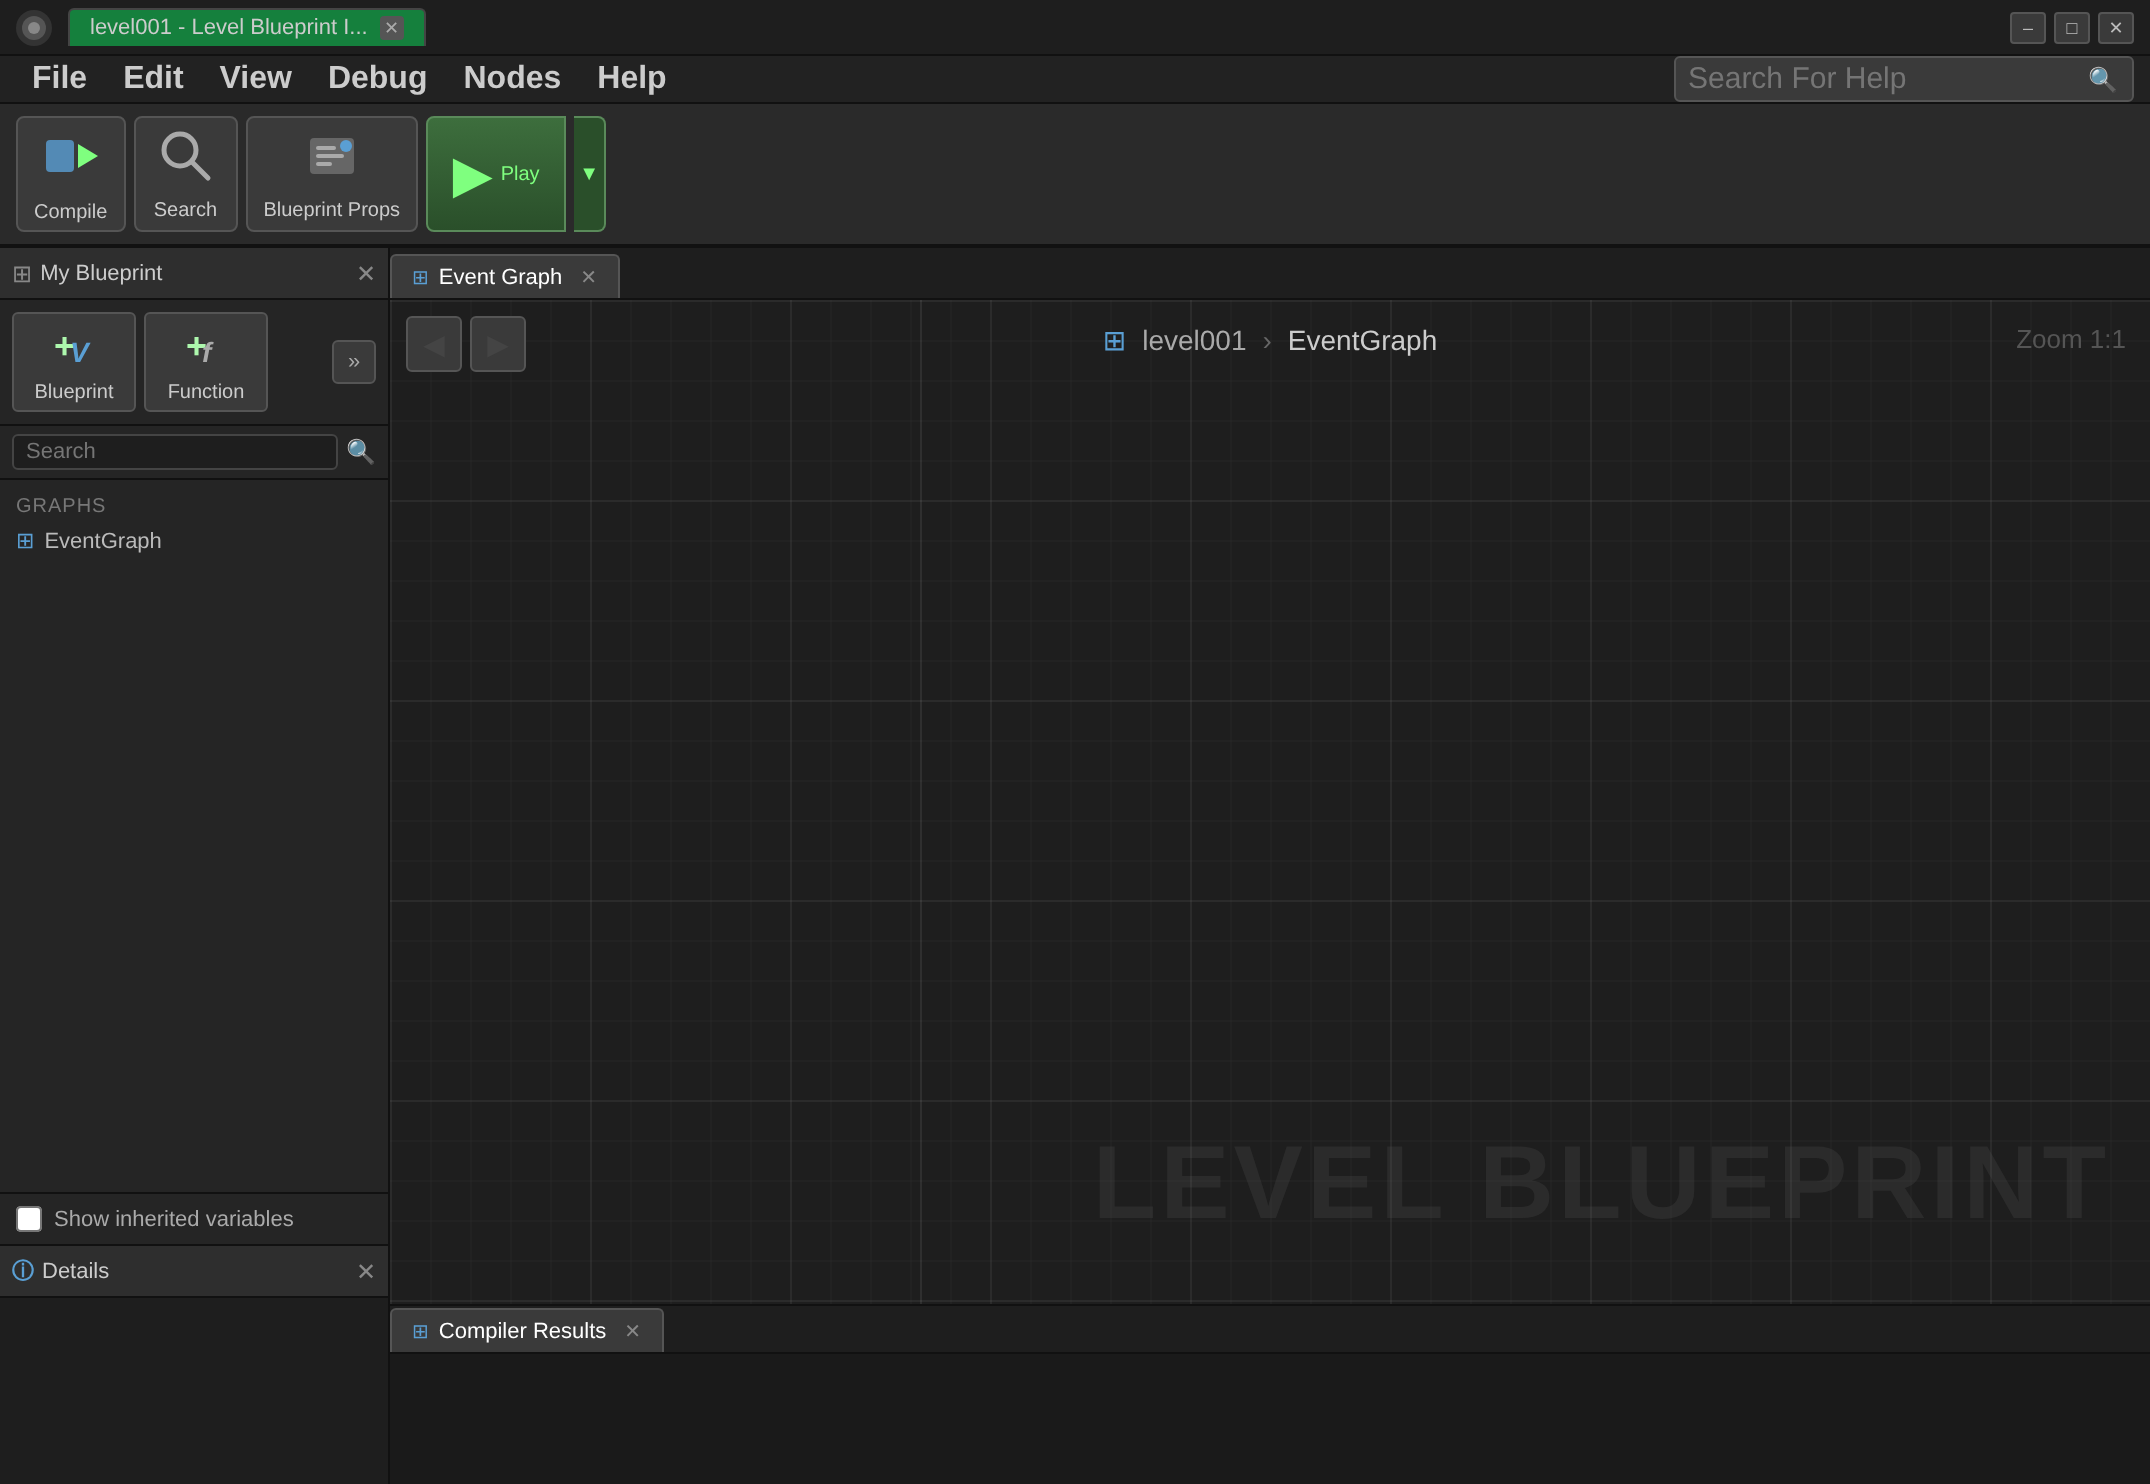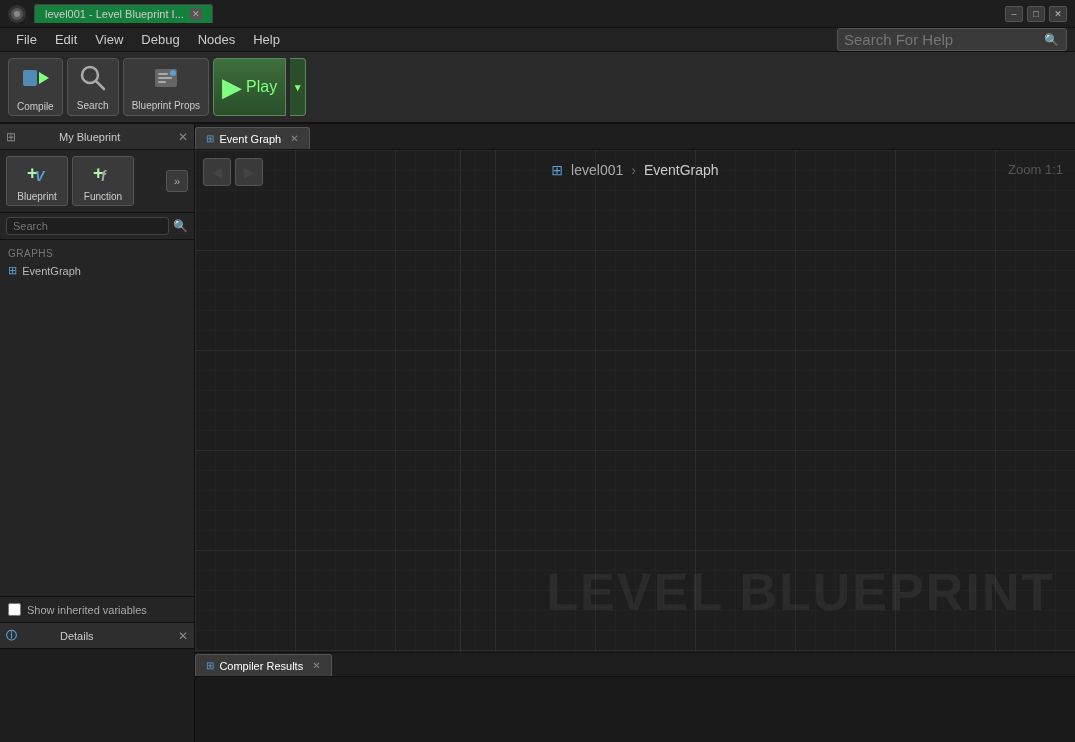--- a/index.html
+++ b/index.html
@@ -66,24 +66,25 @@
       height: 24px;
       background: #222;
       display: flex;
       align-items: center;
       padding: 0 8px;
       border-bottom: 1px solid #111;
       gap: 2px;
     }
     #menubar .menu-item {
       padding: 2px 8px;
-      font-size: 13px;
+      font-size: 16px;
       color: #ccc;
       cursor: pointer;
       border-radius: 2px;
+      font-weight: bold;
     }
     #menubar .search-bar {
       margin-left: auto;
       display: flex; align-items: center;
       background: #3a3a3a;
       border: 1px solid #555;
       border-radius: 3px;
       padding: 2px 6px;
       width: 230px;
     }
@@ -177,21 +178,21 @@
       display: flex; align-items: center;
       padding: 0 6px;
       border-bottom: 1px solid #111;
       gap: 4px;
       flex-shrink: 0;
     }
     .panel-header .panel-icon {
       color: #888; font-size: 12px;
     }
     .panel-header .panel-title {
-      font-size: 11px; color: #ccc; flex: 1; margin-left: 39px;
+      font-size: 11px; color: #ccc; flex: 1;
     }
     .panel-header .close-x {
       color: #888; cursor: pointer; font-size: 12px;
     }
 
     
     #bp-toolbar {
       display: flex; align-items: center;
       padding: 6px 6px;
       gap: 4px;
@@ -501,21 +502,21 @@
         <rect x="7" y="14" width="14" height="2" rx="1" fill="#aaa"></rect>
         <rect x="7" y="18" width="8" height="2" rx="1" fill="#aaa"></rect>
         <circle cx="22" cy="10" r="3" fill="#5a9fd4"></circle>
       </svg>
     </span>
     <span>Blueprint Props</span>
   </div>
 
   <div class="toolbar-btn play-btn">
     <span class="play-arrow">▶</span>
-    <span style="font-size:16px;color:#7fff7f;margin-left:4px;">Play</span>
+    <span style="font-size:10px;color:#7fff7f;margin-left:4px;">Play</span>
   </div>
   <div class="play-dropdown">▼</div>
 </div>
 
 <div id="main">
 
   <div id="left-panel">
 
     <div id="my-blueprint-panel">
       <div class="panel-header">

